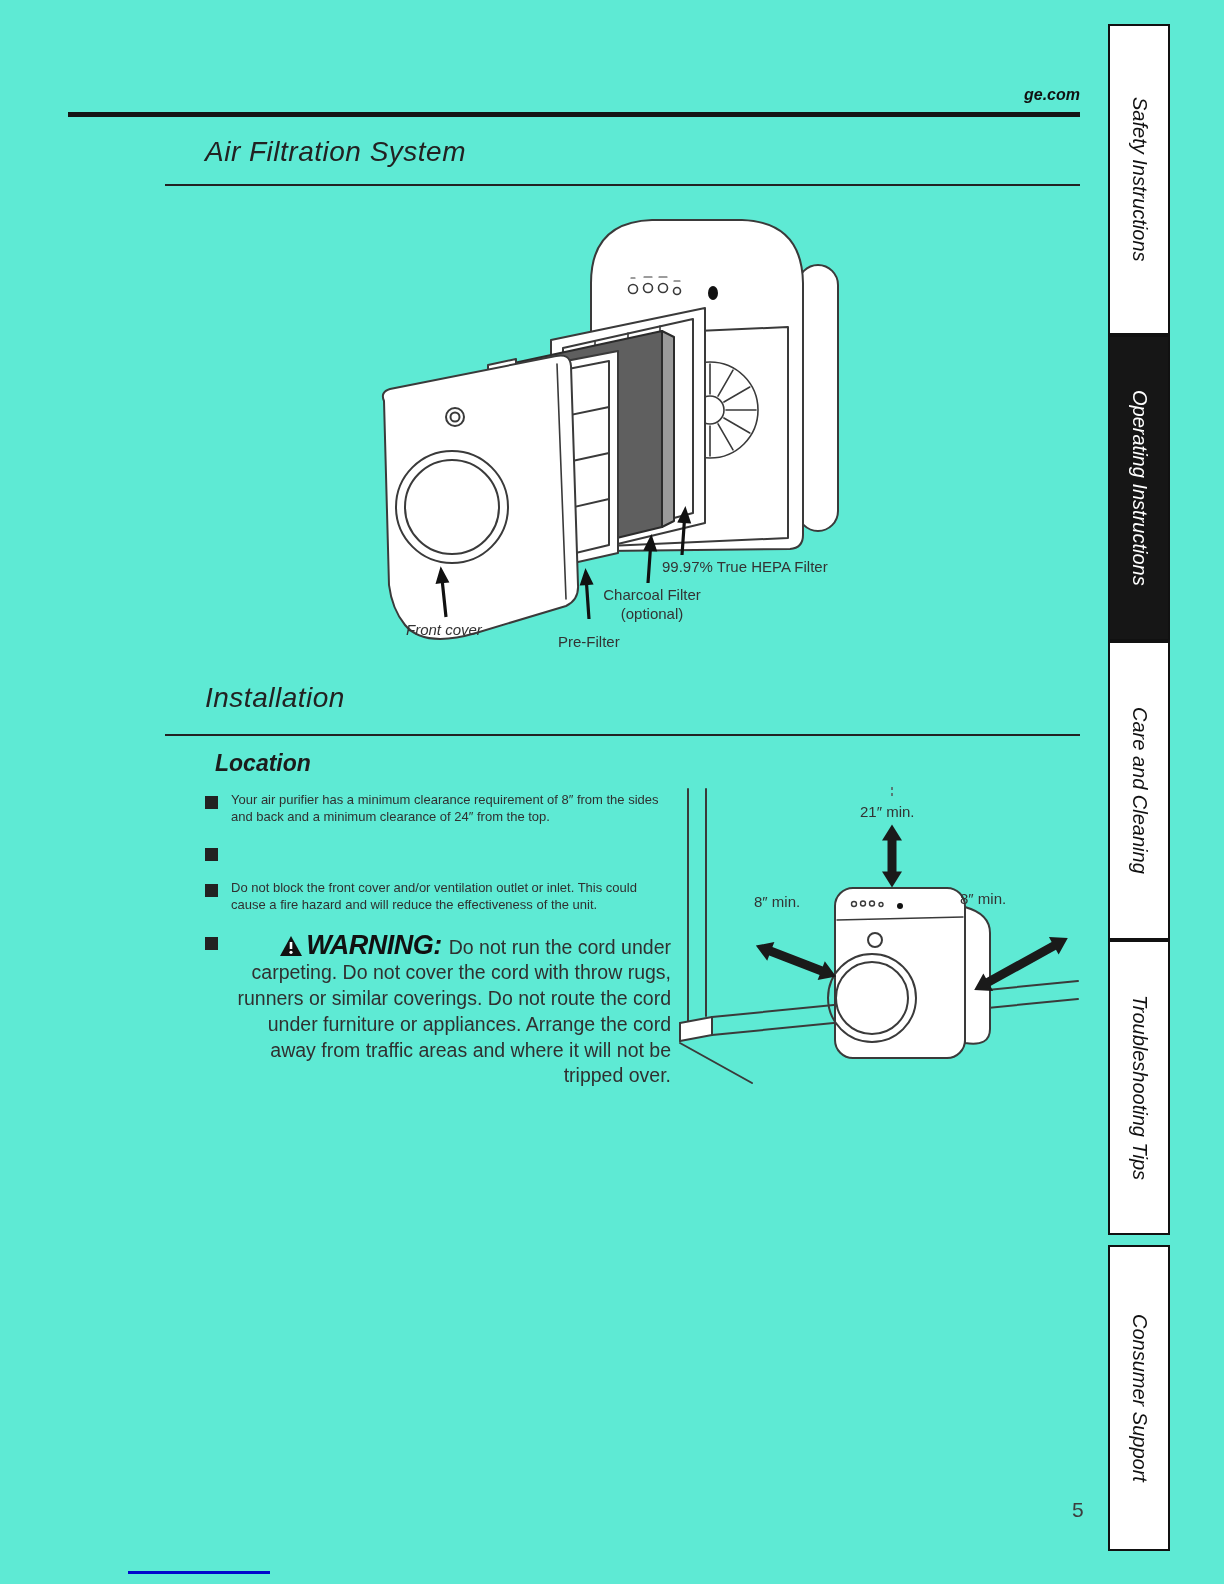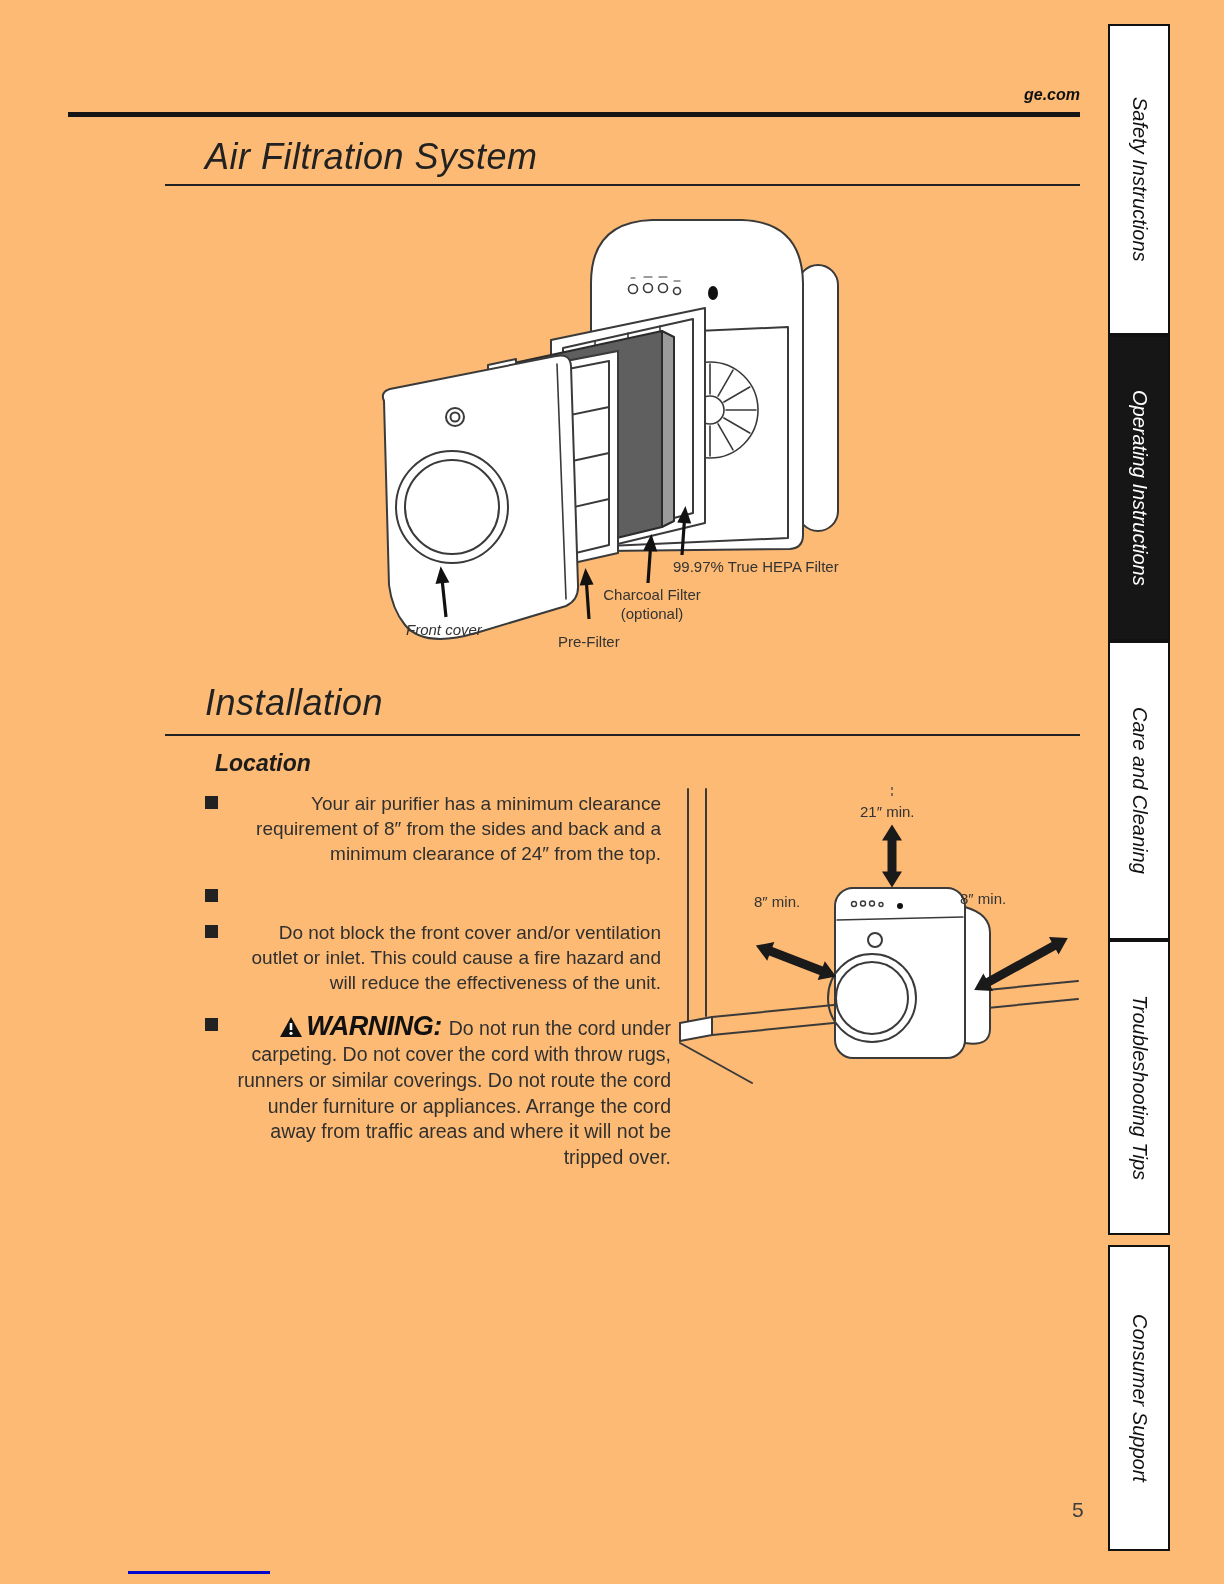--- a/index.html
+++ b/index.html
@@ -1,45 +1,45 @@
 <!DOCTYPE html>
 <html><head>
 <meta charset="utf-8">
 <style>
   html,body { margin:0; padding:0; background:#e8e8e8; }
   .page {
     position:relative; width:1224px; height:1584px; margin:0 auto;
-    background:#fdba74; overflow:hidden;
+    background:#5eead4; overflow:hidden;
     font-family:"Liberation Sans", sans-serif; color:#2a2a2a;
   }
   
   .gecom {
     position:absolute; top:86px; right:144px;
     font-style:italic; font-weight:bold; font-size:16px; color:#111;
   }
   .rule-top { position:absolute; left:68px; top:112px; width:1012px; height:5px; background:#151515; }
   .section-title {
-    position:absolute; left:205px; font-size:36px; font-style:italic;
+    position:absolute; left:205px; font-size:28px; font-style:italic;
     font-weight:normal; color:#222; letter-spacing:0.5px;
   }
   .title-air { top:136px; }
   .title-install { top:682px; }
   .title-rule { position:absolute; left:165px; width:915px; height:2px; background:#222; }
   .rule-air { top:184px; }
   .rule-install { top:734px; }
 
   
   .location-heading {
     position:absolute; left:215px; top:750px;
     font-size:23px; font-style:italic; font-weight:bold; color:#1c1c1c;
   }
   .bullets { position:absolute; left:205px; top:791px; width:478px; }
   .bullet { display:flex; gap:13px; margin-bottom:18px; }
   .bullet-sq { flex:none; width:13px; height:13px; background:#222; margin-top:5px; }
-  .bullet-text { font-size:19px; line-height:1.32; max-width:430px; color:#303030;text-align:right; }
+  .bullet-text { font-size:13px; line-height:1.32; max-width:430px; color:#303030; }
   .warn-p { font-size:19.5px; line-height:1.32; max-width:440px; color:#303030; margin:0;text-align:right; }
   .warn-label {
     font-size:27px; font-style:italic; font-weight:bold; color:#111;
     letter-spacing:-0.5px; line-height:1; margin-right:7px;
   }
   .warn-tri { vertical-align:-2px; margin-right:4px; }
 
   
   .diagram { position:absolute; }
   .exploded { left:360px; top:205px; width:480px; height:445px; }
@@ -145,21 +145,21 @@
             <path d="M-1.6 0 L-1.6 -32 L-7 -32 L0 -49 L7 -32 L1.6 -32 L1.6 0 Z"></path>
           </g>
       </g>
     </svg>
     <div class="dlabel" style="left:46px; top:416px;font-style:italic;">Front cover</div>
     <div class="dlabel" style="left:198px; top:419px;margin-top:9px;">Pre-Filter</div>
     <div class="dlabel dlabel-center" style="left:233px; top:381px; width:118px;">
       <span>Charcoal Filter</span><br>
       <span>(optional)</span>
     </div>
-    <div class="dlabel" style="left:313px; top:353px;">99.97% True HEPA Filter</div>
+    <div class="dlabel" style="left:302px; top:353px;">99.97% True HEPA Filter</div>
   </div>
 
   <div class="section-title title-install">Installation</div>
   <div class="title-rule rule-install"></div>
 
   <div class="location-heading">Location</div>
 
   <div class="bullets">
     <div class="bullet">
       <span class="bullet-sq"></span>

